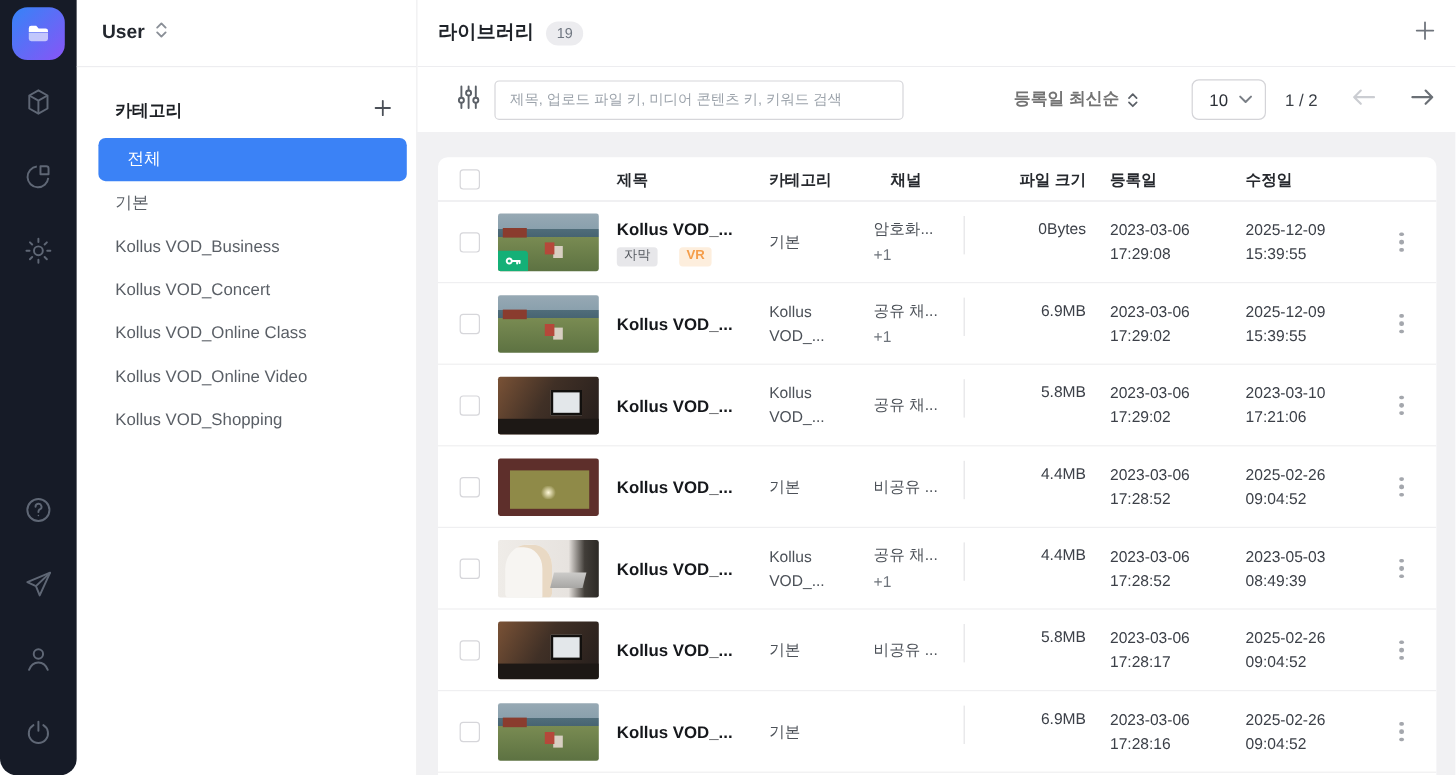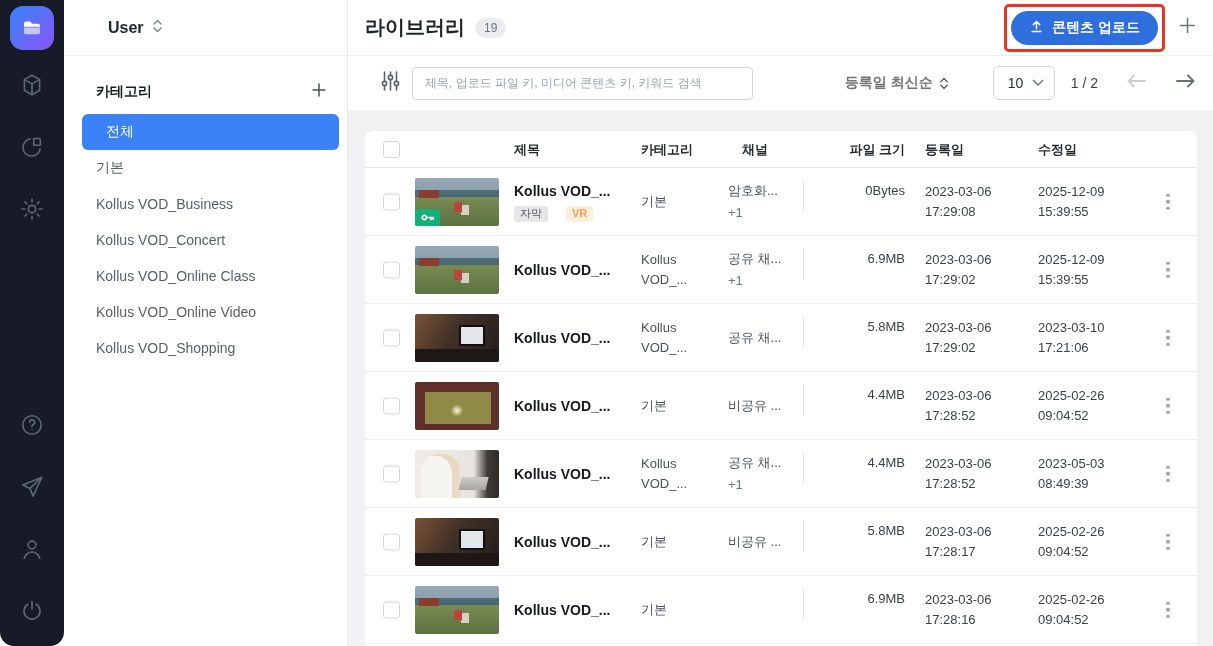--- a/index.html
+++ b/index.html
@@ -17,35 +17,35 @@
   .logo{width:44px;height:44px;margin-top:6px;border-radius:13px;
     background:linear-gradient(135deg,#3d7ff7 10%,#8457f6 95%);
     display:flex;align-items:center;justify-content:center;}
   .rail-icons{display:flex;flex-direction:column;align-items:center;margin-top:22px;gap:36px;}
   .rail-bottom{margin-top:auto;display:flex;flex-direction:column;align-items:center;gap:36px;margin-bottom:22px;}
   .rail svg{display:block;}
   .ric{width:26px;height:26px;cursor:pointer;}
 
   
   .panel{width:284px;height:646px;border-right:1px solid #e9e9ec;flex-shrink:0;background:#fff;}
-  .user-row{height:56px;display:flex;align-items:center;padding-left:44px;border-bottom:1px solid #ededf0;gap:8px;}
+  .user-row{height:56px;display:flex;align-items:center;padding-left:21px;border-bottom:1px solid #ededf0;gap:8px;}
   .user-name{font-size:16px;font-weight:700;color:#23272e;}
   .cat-head{display:flex;align-items:center;justify-content:space-between;
     padding:0 20px 0 32px;margin-top:26px;margin-bottom:12px;}
   .cat-title{font-size:14px;font-weight:700;color:#1c1f24;}
   .cat-list{display:flex;flex-direction:column;padding:0 8px;}
   .cat-item{height:36px;display:flex;align-items:center;padding-left:24px;
     font-size:14px;color:#5a5f66;border-radius:6px;cursor:pointer;}
   .cat-item.active{background:var(--accent);color:#fff;font-weight:400;margin-left:10px;}
 
   
   .main{flex:1;display:flex;flex-direction:column;min-width:0;}
   .main-header{height:56px;display:flex;align-items:center;padding:0 17px;
     border-bottom:1px solid #ededf0;background:#fff;}
-  .page-title{font-size:20px;font-weight:700;color:#1f2329;}
+  .page-title{font-size:16px;font-weight:700;color:#1f2329;}
   .count-badge{margin-left:10px;background:#ececef;color:#6f7680;font-size:12px;
     padding:3px 9px;border-radius:10px;}
   .header-right{margin-left:auto;display:flex;align-items:center;gap:14px;}
   .annotation-box{border:3px solid var(--annotation);border-radius:5px;padding:4px;}
   .upload-btn{display:flex;align-items:center;gap:8px;background:var(--upload);color:#fff;
     font-size:14px;font-weight:700;border:none;border-radius:18px;padding:0 18px;height:34px;
     cursor:pointer;font-family:inherit;}
   .plus-btn{cursor:pointer;}
 
   
@@ -229,31 +229,20 @@
     <span>Kollus VOD_Shopping</span>
   </div>
       </div>
   </div>
 
   <div class="main">
     <div class="main-header">
       <span class="page-title">라이브러리</span>
       <span class="count-badge">19</span>
       <div class="header-right">
-        <div class="annotation-box">
-          <button class="upload-btn">
-            <span>
-              <svg width="15" height="15" viewBox="0 0 24 24" fill="none" stroke="#fff" stroke-width="2.4" stroke-linecap="round" stroke-linejoin="round">
-                <path d="M12 15.5V4.5M7 9l5-5 5 5"></path>
-                  <path d="M5 20h14"></path>
-              </svg>
-            </span>
-            <span>콘텐츠 업로드</span>
-          </button>
-        </div>
         <span class="plus-btn">
           <svg width="17" height="17" viewBox="0 0 16 16" stroke="#6f747c" stroke-width="1.4" stroke-linecap="round">
             <path d="M8 1.5v13M1.5 8h13"></path>
           </svg>
         </span>
       </div>
     </div>
 
     <div class="filter-bar">
       <span class="filter-icon">

